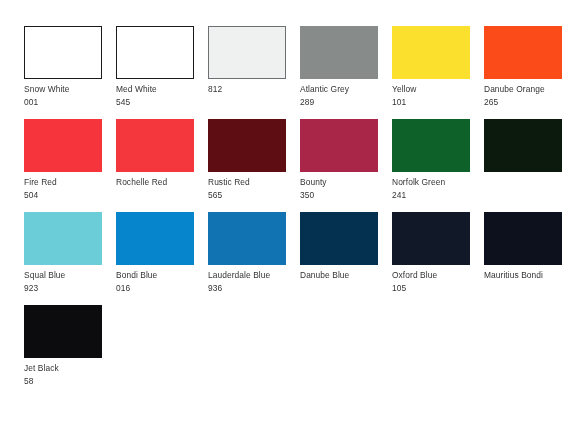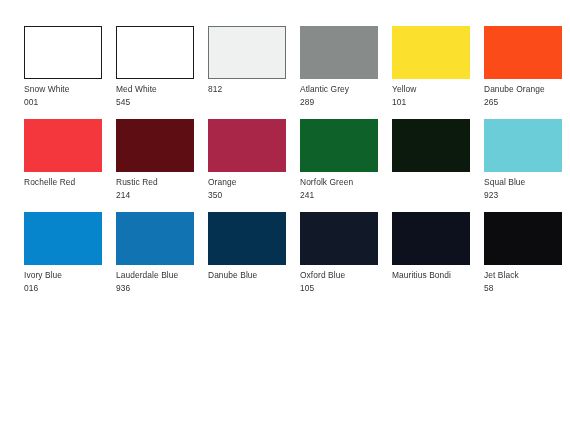--- a/index.html
+++ b/index.html
@@ -102,36 +102,43 @@
         </div>
       </div>
       <div class="swatch-cell">
         <div class="swatch-chip" style="background: rgb(251, 75, 24);"></div>
         <div class="swatch-caption">
           <span class="swatch-name">Danube Orange</span>
           <span class="swatch-code">265</span>
         </div>
       </div>
       <div class="swatch-cell">
+        <div class="swatch-chip" style="background: rgb(245, 52, 59);"></div>
+        <div class="swatch-caption">
+          <span class="swatch-name">Fire Red</span>
+          <span class="swatch-code">504</span>
+        </div>
+      </div>
+      <div class="swatch-cell">
         <div class="swatch-chip" style="background: rgb(244, 54, 61);"></div>
         <div class="swatch-caption">
           <span class="swatch-name">Rochelle Red</span>
         </div>
       </div>
       <div class="swatch-cell">
         <div class="swatch-chip" style="background: rgb(94, 14, 18);"></div>
         <div class="swatch-caption">
           <span class="swatch-name">Rustic Red</span>
-          <span class="swatch-code">214</span>
+          <span class="swatch-code">565</span>
         </div>
       </div>
       <div class="swatch-cell">
         <div class="swatch-chip" style="background: rgb(170, 38, 73);"></div>
         <div class="swatch-caption">
-          <span class="swatch-name">Orange</span>
+          <span class="swatch-name">Bounty</span>
           <span class="swatch-code">350</span>
         </div>
       </div>
       <div class="swatch-cell">
         <div class="swatch-chip" style="background: rgb(13, 97, 41);"></div>
         <div class="swatch-caption">
           <span class="swatch-name">Norfolk Green</span>
           <span class="swatch-code">241</span>
         </div>
       </div>
@@ -141,21 +148,21 @@
       <div class="swatch-cell">
         <div class="swatch-chip" style="background: rgb(106, 205, 216);"></div>
         <div class="swatch-caption">
           <span class="swatch-name">Squal Blue</span>
           <span class="swatch-code">923</span>
         </div>
       </div>
       <div class="swatch-cell">
         <div class="swatch-chip" style="background: rgb(6, 133, 204);"></div>
         <div class="swatch-caption">
-          <span class="swatch-name">Ivory Blue</span>
+          <span class="swatch-name">Bondi Blue</span>
           <span class="swatch-code">016</span>
         </div>
       </div>
       <div class="swatch-cell">
         <div class="swatch-chip" style="background: rgb(18, 115, 179);"></div>
         <div class="swatch-caption">
           <span class="swatch-name">Lauderdale Blue</span>
           <span class="swatch-code">936</span>
         </div>
       </div>

